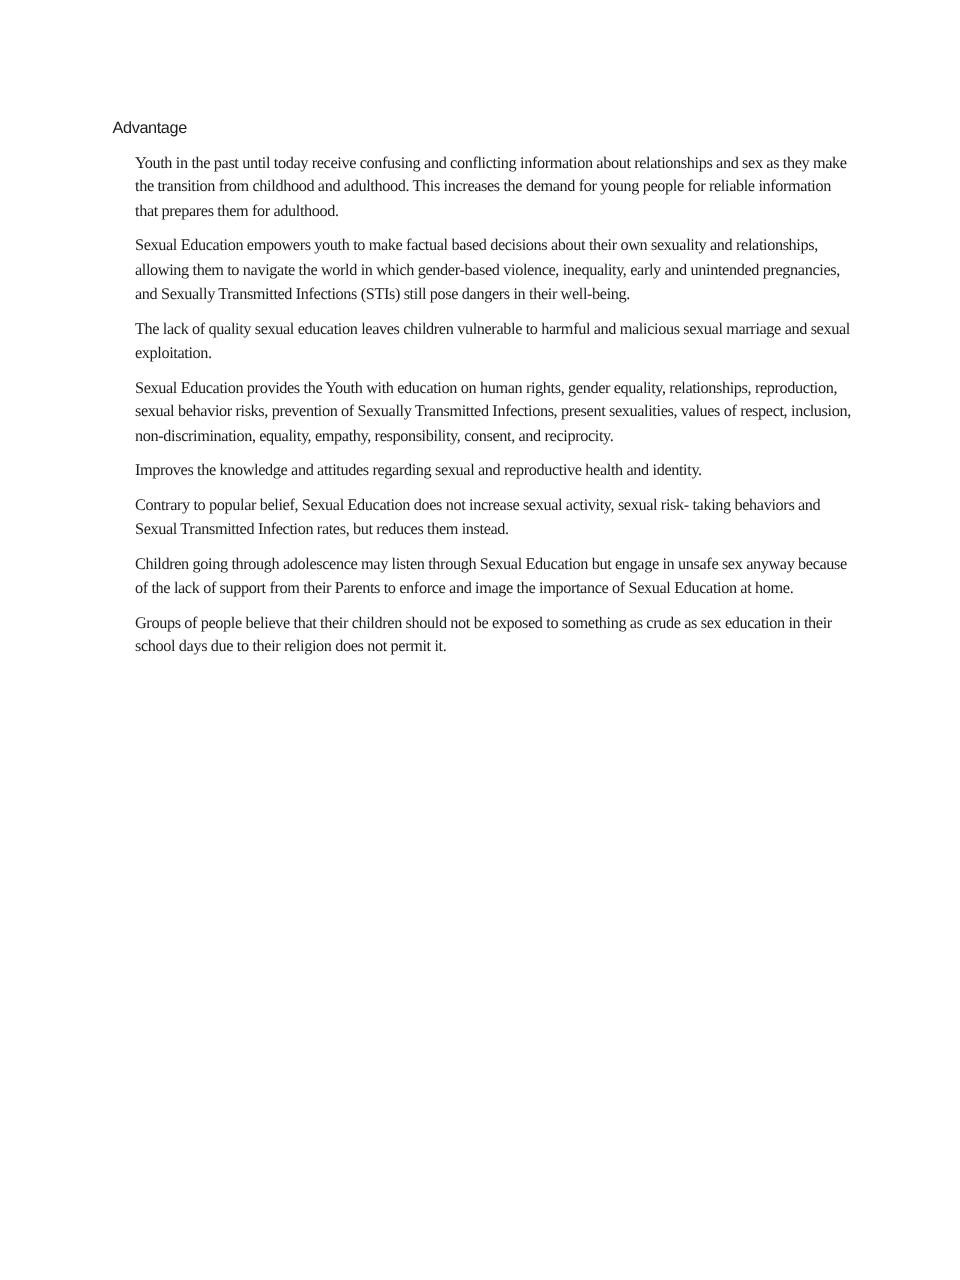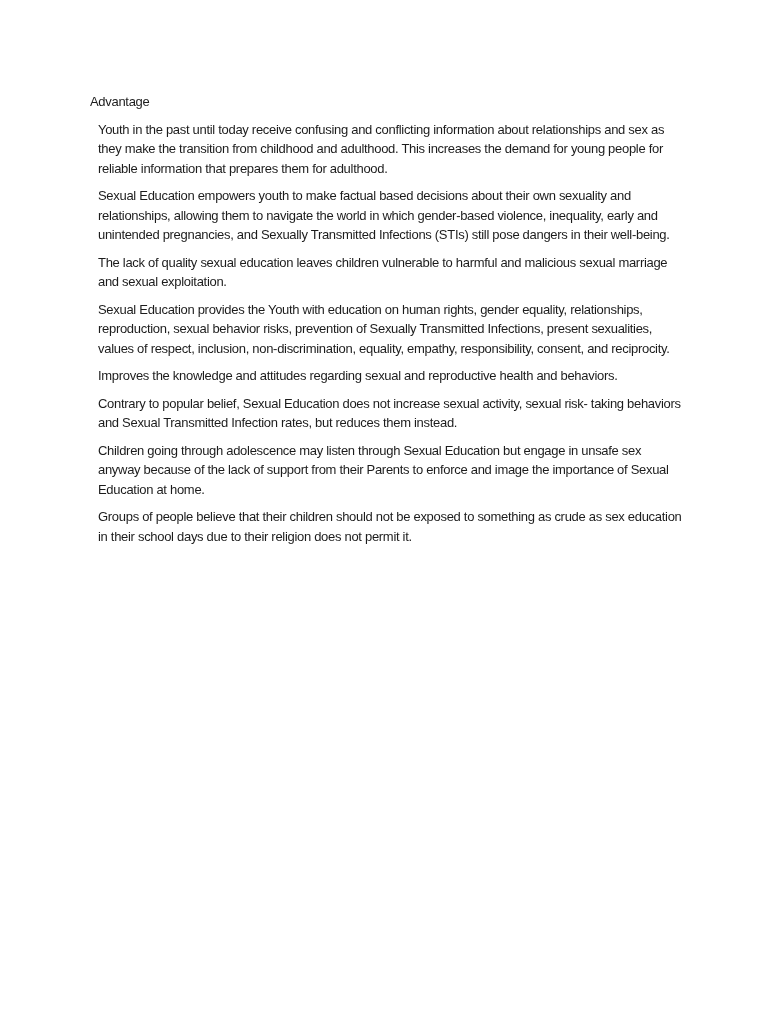--- a/index.html
+++ b/index.html
@@ -26,39 +26,40 @@
     font-size: 13px;
     line-height: 19.5px;
     letter-spacing: -0.3px;
   }
   .heading {
     margin: 0 0 8px 0;
     font-size: 13px;
     font-weight: 400;
   }
   .para {
-    margin: 0 0 8px 8px;
+    margin: 0 0 8px 18px;
+    font-family: Liberation Serif, serif;
   }
   .section-disadvantages .heading {
     margin-top: 42px;
   }
 </style>
 </head>
 <body>
 
 <div class="page">
   <div class="content">
 
     <section class="section section-advantage">
       <p class="heading">Advantage</p>
       <p class="para">Youth in the past until today receive confusing and conflicting information about relationships and sex as they make the transition from childhood and adulthood. This increases the demand for young people for reliable information that prepares them for adulthood.</p>
       <p class="para">Sexual Education empowers youth to make factual based decisions about their own sexuality and relationships, allowing them to navigate the world in which gender-based violence, inequality, early and unintended pregnancies, and Sexually Transmitted Infections (STIs) still pose dangers in their well-being.</p>
       <p class="para">The lack of quality sexual education leaves children vulnerable to harmful and malicious sexual marriage and sexual exploitation.</p>
       <p class="para">Sexual Education provides the Youth with education on human rights, gender equality, relationships, reproduction, sexual behavior risks, prevention of Sexually Transmitted Infections, present sexualities, values of respect, inclusion, non-discrimination, equality, empathy, responsibility, consent, and reciprocity.</p>
-      <p class="para">Improves the knowledge and attitudes regarding sexual and reproductive health and behaviors.</p>
+      <p class="para">Improves the knowledge and attitudes regarding sexual and reproductive health and identity.</p>
       <p class="para">Contrary to popular belief, Sexual Education does not increase sexual activity, sexual risk- taking behaviors and Sexual Transmitted Infection rates, but reduces them instead.</p>
     </section>
 
     <section class="section section-disadvantages">
       <p class="para">Children going through adolescence may listen through Sexual Education but engage in unsafe sex anyway because of the lack of support from their Parents to enforce and image the importance of Sexual Education at home.</p>
       <p class="para">Groups of people believe that their children should not be exposed to something as crude as sex education in their school days due to their religion does not permit it.</p>
     </section>
 
   </div>
 </div>

